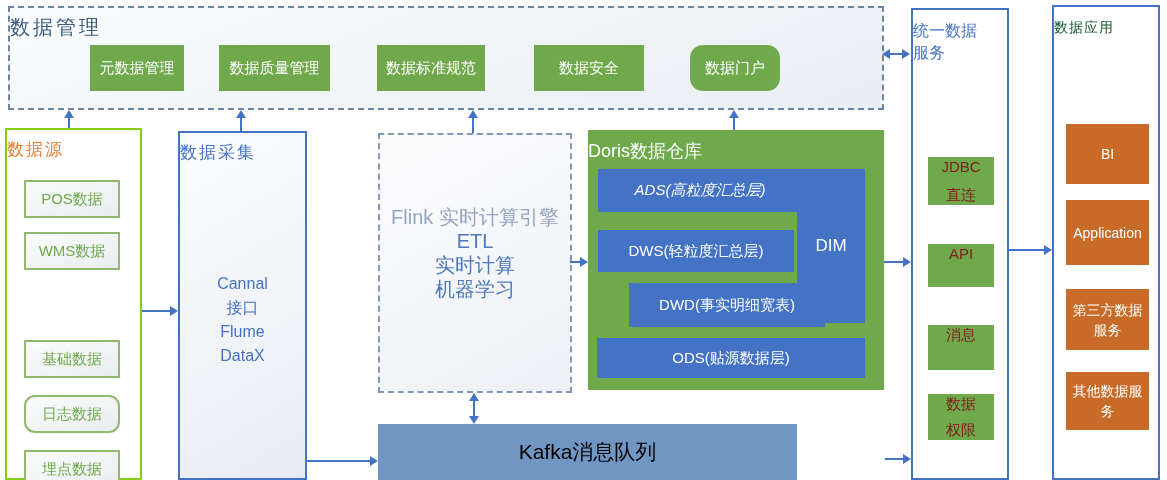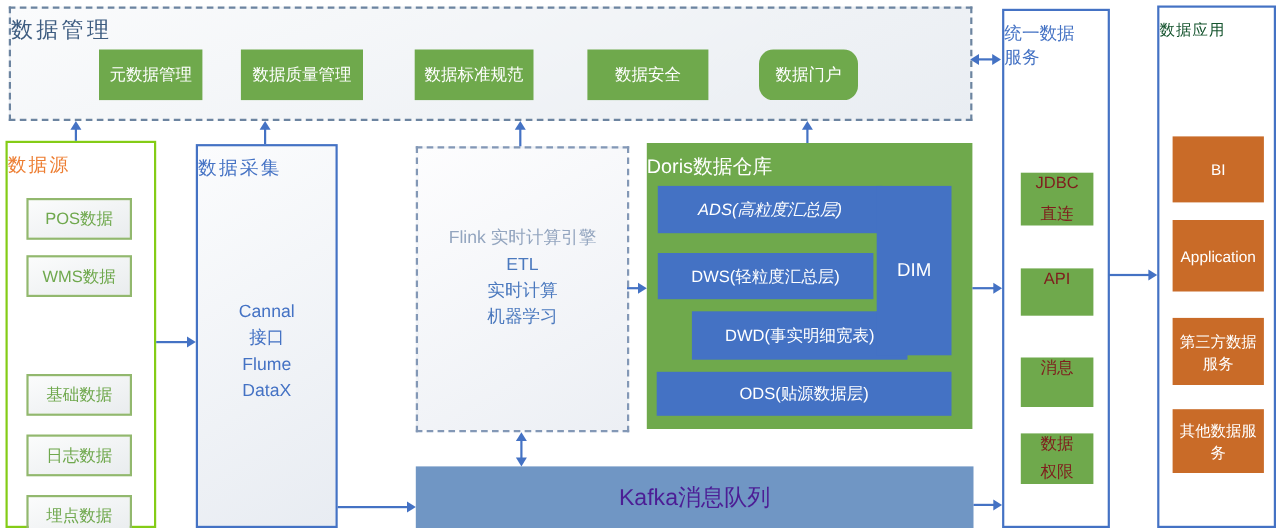--- a/index.html
+++ b/index.html
@@ -51,39 +51,39 @@
   #dc-lines { position: absolute; top: 139px; left: 0; right: 0; text-align: center;
     color: #4472C4; font-size: 16px; }
   #dc-lines .line { display: block; line-height: 24px; }
 
   #rc-panel {
     left: 378px; top: 133px; width: 194px; height: 260px;
     border: 2px dashed #8398B6;
     background: linear-gradient(150deg, #fdfdfe 0%, #eceff4 100%);
   }
   #rc-lines { position: absolute; top: 70px; left: 0; right: 0; text-align: center;
-    color: #4B79BE; font-size: 16px; }
+    color: #4B79BE; font-size: 20px; }
   #rc-lines .line { display: block; line-height: 24px; }
   #rc-lines .dim-line { color: #93A5BF; }
 
   #doris-panel { left: 588px; top: 130px; width: 296px; height: 260px; background: #6FA94C; }
   #doris-panel .panel-title { top: 9px; font-size: 18px; color: #ffffff; }
   .doris-layer {
     position: absolute; background: #4472C4; color: #ffffff; font-size: 15px;
     display: flex; align-items: center; justify-content: center; text-align: center;
   }
   #layer-ads { left: 10px; top: 39px;  width: 204px; height: 43px; font-style: italic; }
   #layer-dws { left: 10px; top: 100px; width: 196px; height: 42px; }
   #layer-dwd { left: 9px;  top: 153px; width: 196px; height: 44px; margin-left: 32px; }
   #layer-dim { left: 209px; top: 39px; width: 68px;  height: 154px; font-size: 17px; }
   #layer-ods { left: 9px;  top: 208px; width: 268px; height: 40px; }
 
   #kafka-bar {
-    left: 378px; top: 424px; width: 507px; height: 56px;
-    background: #7096C4; color: #4c1d95; font-size: 21px;
+    left: 378px; top: 424px; width: 419px; height: 56px;
+    background: #7096C4; color: #000000; font-size: 21px;
     display: flex; align-items: center; justify-content: center;
   }
 
   #us-panel { left: 911px; top: 8px; width: 98px; height: 472px;
     border: 2px solid #4472C4; background: #ffffff; }
   #us-panel .panel-title { top: 10px; font-size: 16px; color: #4472C4; }
   #us-panel .panel-title .line { display: block; line-height: 22px; }
   .us-chip {
     position: absolute; left: 15px; width: 66px;
     background: #6FA94C; color: #7f1d1d; font-size: 15px;
@@ -158,21 +158,21 @@
     <div class="dm-chip" style="left:367px;width:108px;">数据标准规范</div>
     <div class="dm-chip" style="left:524px;width:110px;">数据安全</div>
     <div class="dm-chip" style="left:680px;width:90px;border-radius:13px;">数据门户</div>
   </div>
 
   <div id="ds-panel" class="abs">
     <div class="panel-title">数据源</div>
     <div class="ds-item" style="top:50px;">POS数据</div>
     <div class="ds-item" style="top:102px;">WMS数据</div>
     <div class="ds-item" style="top:210px;">基础数据</div>
-    <div class="ds-item" style="top:265px;">日志数据</div>
+    <div class="ds-item" style="top:265px;border-radius:11px;">日志数据</div>
     <div class="ds-item" style="top:320px;">埋点数据</div>
   </div>
 
   <div id="dc-panel" class="abs">
     <div class="panel-title">数据采集</div>
     <div id="dc-lines">
       <span class="line">Cannal</span>
       <span class="line">接口</span>
       <span class="line">Flume</span>
       <span class="line">DataX</span>

